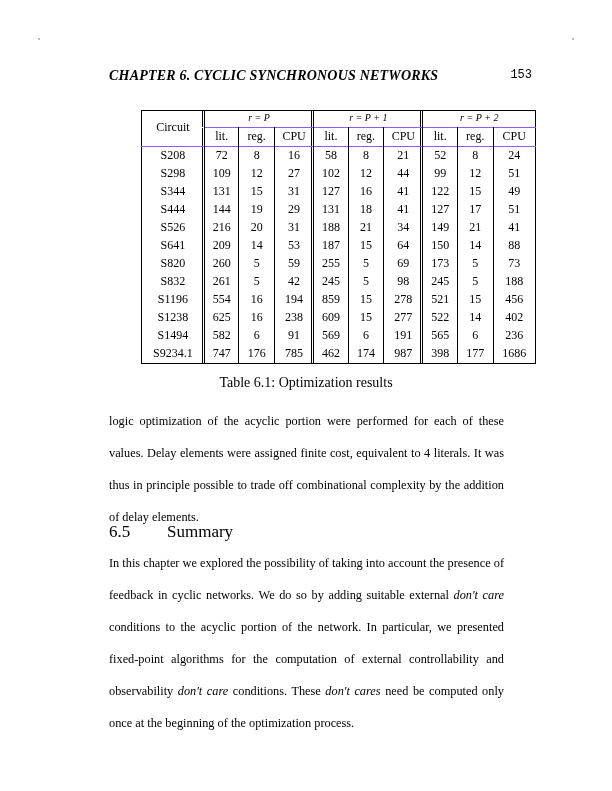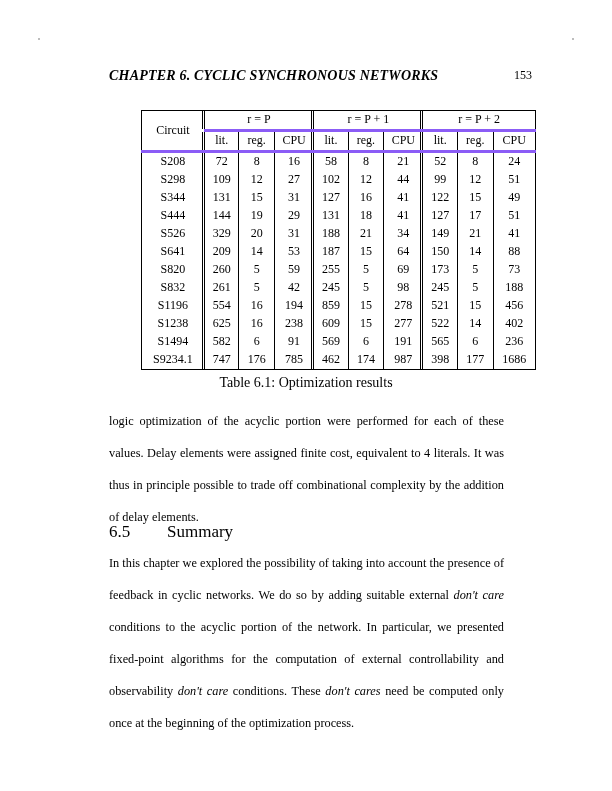--- a/index.html
+++ b/index.html
@@ -31,21 +31,21 @@
     font-size: 14px;
     letter-spacing: 0.2px;
   }
   .runhead .chap {
     display: inline-block;
   }
   .pagenum {
     position: absolute;
     top: 68px;
     right: 80px;
-    font-family: Liberation Serif, serif;
+    font-family: Liberation Mono, monospace;
     font-size: 12px;
     font-style: normal;
     font-weight: normal;
   }
 
   
   .table-wrap {
     position: absolute;
     top: 110px;
     left: 109px;
@@ -76,24 +76,25 @@
   .dbl::before {
     content: "";
     position: absolute;
     left: -3px;
     top: 0;
     bottom: 0;
     width: 1px;
     background: #000;
   }
   .row-sep-top {
-    border-top: 3px solid #8b5cf6;
+    border-top: 1px solid #8b5cf6;
   }
   .hdr-r {
-    font-size: 12px;
+    font-style: italic;
+    font-size: 10px;
   }
   .cell-num {
     text-align: right;
     padding-right: 6px;
   }
   .cell-left {
     text-align: left;
     padding-left: 5px;
   }
   .vline {
@@ -224,21 +225,21 @@
             <td class="cell-num vline">29</td>
             <td class="cell-num dbl">131</td>
             <td class="cell-num vline">18</td>
             <td class="cell-num vline">41</td>
             <td class="cell-num dbl">127</td>
             <td class="cell-num vline">17</td>
             <td class="cell-num vline">51</td>
           </tr>
           <tr>
             <td class="cell-left">S526</td>
-            <td class="cell-num dbl">329</td>
+            <td class="cell-num dbl">216</td>
             <td class="cell-num vline">20</td>
             <td class="cell-num vline">31</td>
             <td class="cell-num dbl">188</td>
             <td class="cell-num vline">21</td>
             <td class="cell-num vline">34</td>
             <td class="cell-num dbl">149</td>
             <td class="cell-num vline">21</td>
             <td class="cell-num vline">41</td>
           </tr>
           <tr>

